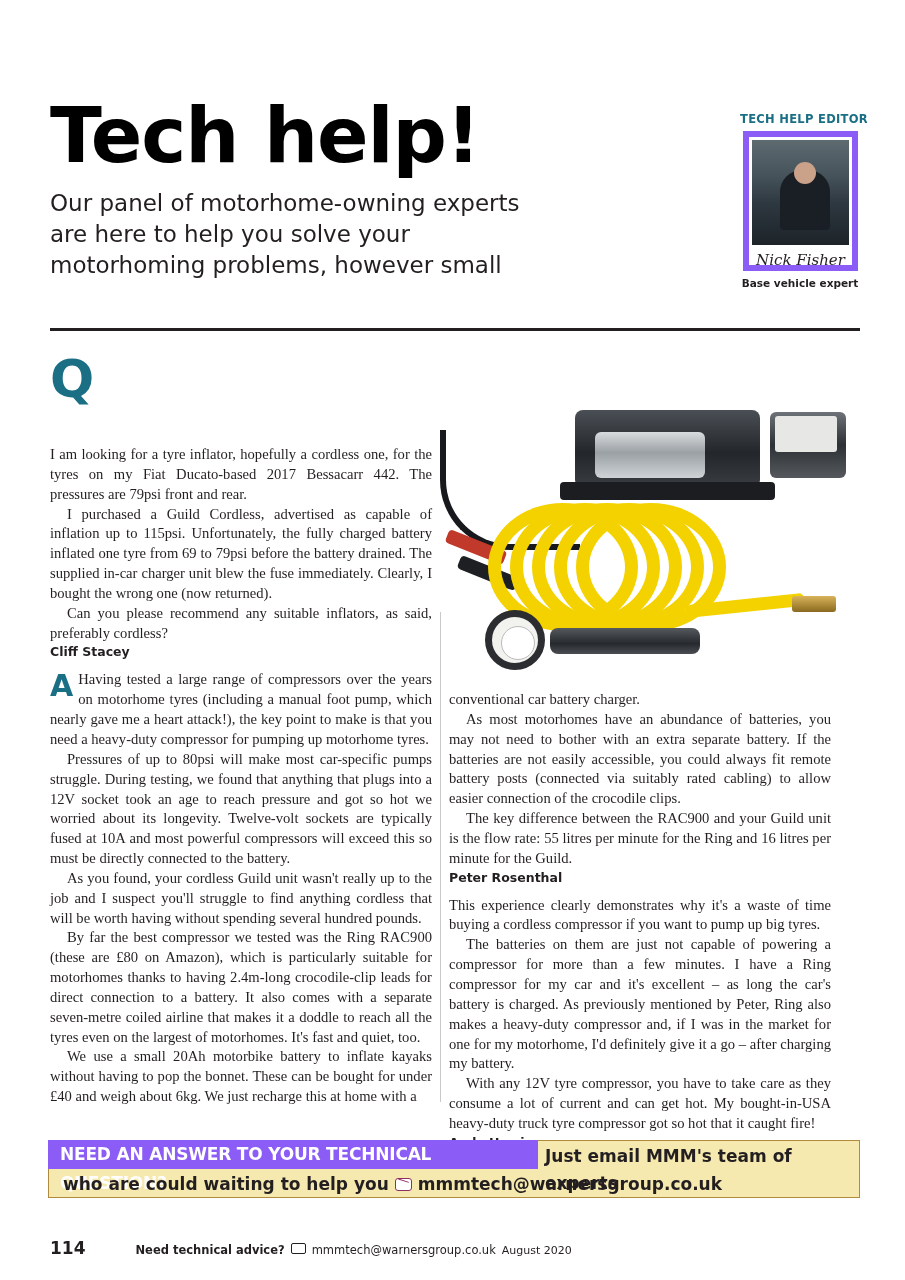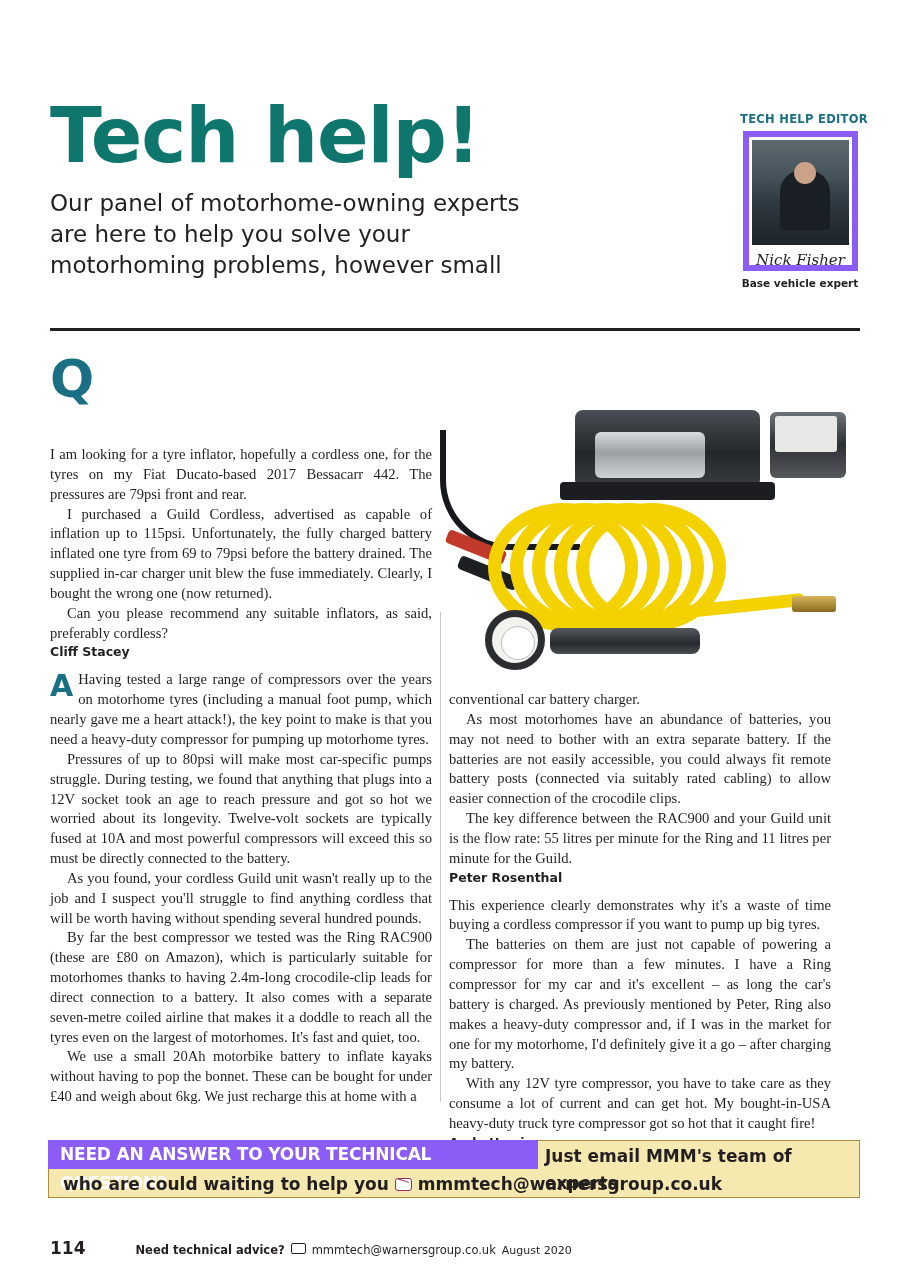--- a/index.html
+++ b/index.html
@@ -14,21 +14,21 @@
   }
   .page { position: relative; width: 905px; height: 1280px; }
 
   
   .masthead { position:absolute; left:50px; top:100px; width:810px; }
   .title {
     font-family: "DejaVu Sans", sans-serif;
     font-weight: 700;
     font-size: 76px;
     letter-spacing: -1px;
-    color: #0f766e;
+    color: #000000;
     line-height: 0.95;
     margin: 0;
   }
   .subtitle {
     font-family: "DejaVu Sans", sans-serif;
     font-size: 23px;
     line-height: 1.35;
     color: #231f20;
     margin-top: 16px;
     max-width: 470px;
@@ -274,21 +274,21 @@
     <p class="first"><span class="dropcap-a">A</span><span>Having tested a large range of compressors over the years on motorhome tyres (including a manual foot pump, which nearly gave me a heart attack!), the key point to make is that you need a heavy-duty compressor for pumping up motorhome tyres.</span></p>
     <p>Pressures of up to 80psi will make most car-specific pumps struggle. During testing, we found that anything that plugs into a 12V socket took an age to reach pressure and got so hot we worried about its longevity. Twelve-volt sockets are typically fused at 10A and most powerful compressors will exceed this so must be directly connected to the battery.</p>
     <p>As you found, your cordless Guild unit wasn't really up to the job and I suspect you'll struggle to find anything cordless that will be worth having without spending several hundred pounds.</p>
     <p>By far the best compressor we tested was the Ring RAC900 (these are £80 on Amazon), which is particularly suitable for motorhomes thanks to having 2.4m-long crocodile-clip leads for direct connection to a battery. It also comes with a separate seven-metre coiled airline that makes it a doddle to reach all the tyres even on the largest of motorhomes. It's fast and quiet, too.</p>
     <p>We use a small 20Ah motorbike battery to inflate kayaks without having to pop the bonnet. These can be bought for under £40 and weigh about 6kg. We just recharge this at home with a</p>
   </div>
 
   <div class="col col-right">
     <p class="first">conventional car battery charger.</p>
     <p>As most motorhomes have an abundance of batteries, you may not need to bother with an extra separate battery. If the batteries are not easily accessible, you could always fit remote battery posts (connected via suitably rated cabling) to allow easier connection of the crocodile clips.</p>
-    <p>The key difference between the RAC900 and your Guild unit is the flow rate: 55 litres per minute for the Ring and 11 litres per minute for the Guild.</p>
+    <p>The key difference between the RAC900 and your Guild unit is the flow rate: 55 litres per minute for the Ring and 16 litres per minute for the Guild.</p>
     <p class="byline">Peter Rosenthal</p>
 
     <div class="answer-gap"></div>
 
     <p class="first">This experience clearly demonstrates why it's a waste of time buying a cordless compressor if you want to pump up big tyres.</p>
     <p>The batteries on them are just not capable of powering a compressor for more than a few minutes. I have a Ring compressor for my car and it's excellent – as long the car's battery is charged. As previously mentioned by Peter, Ring also makes a heavy-duty compressor and, if I was in the market for one for my motorhome, I'd definitely give it a go – after charging my battery.</p>
     <p>With any 12V tyre compressor, you have to take care as they consume a lot of current and can get hot. My bought-in-USA heavy-duty truck tyre compressor got so hot that it caught fire!</p>
     <p class="byline">Andy Harris</p>
   </div>
 

